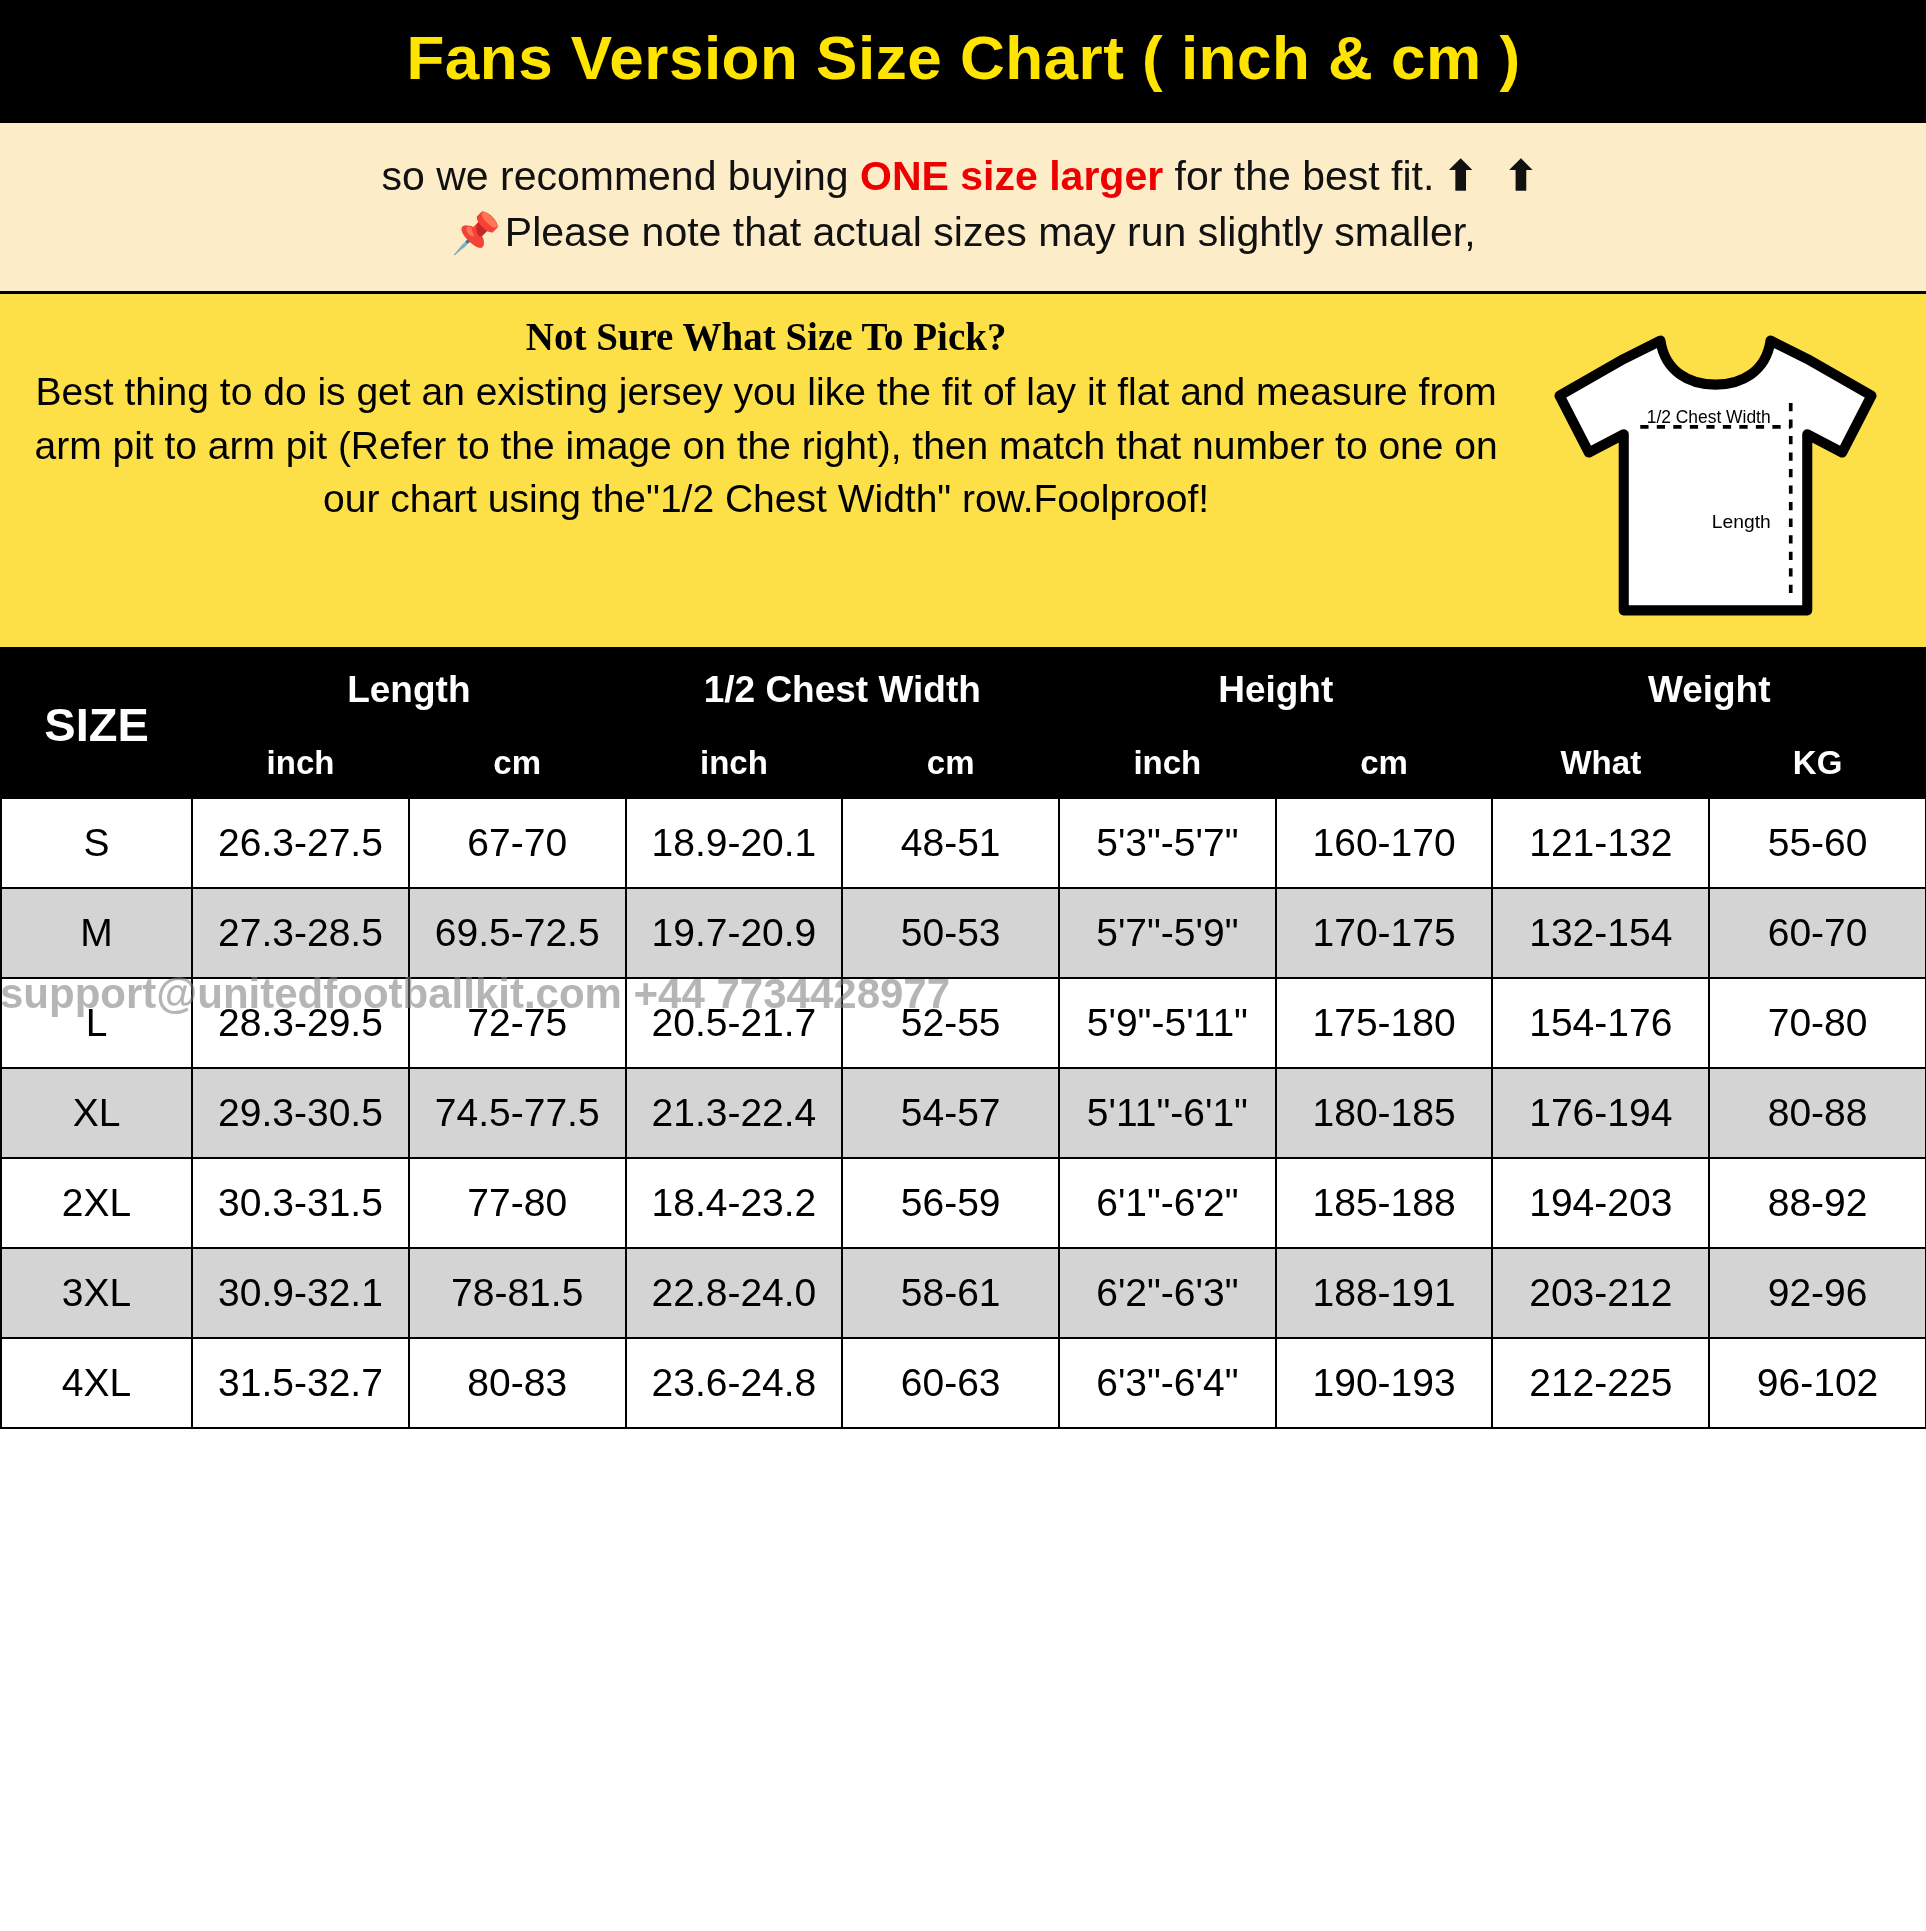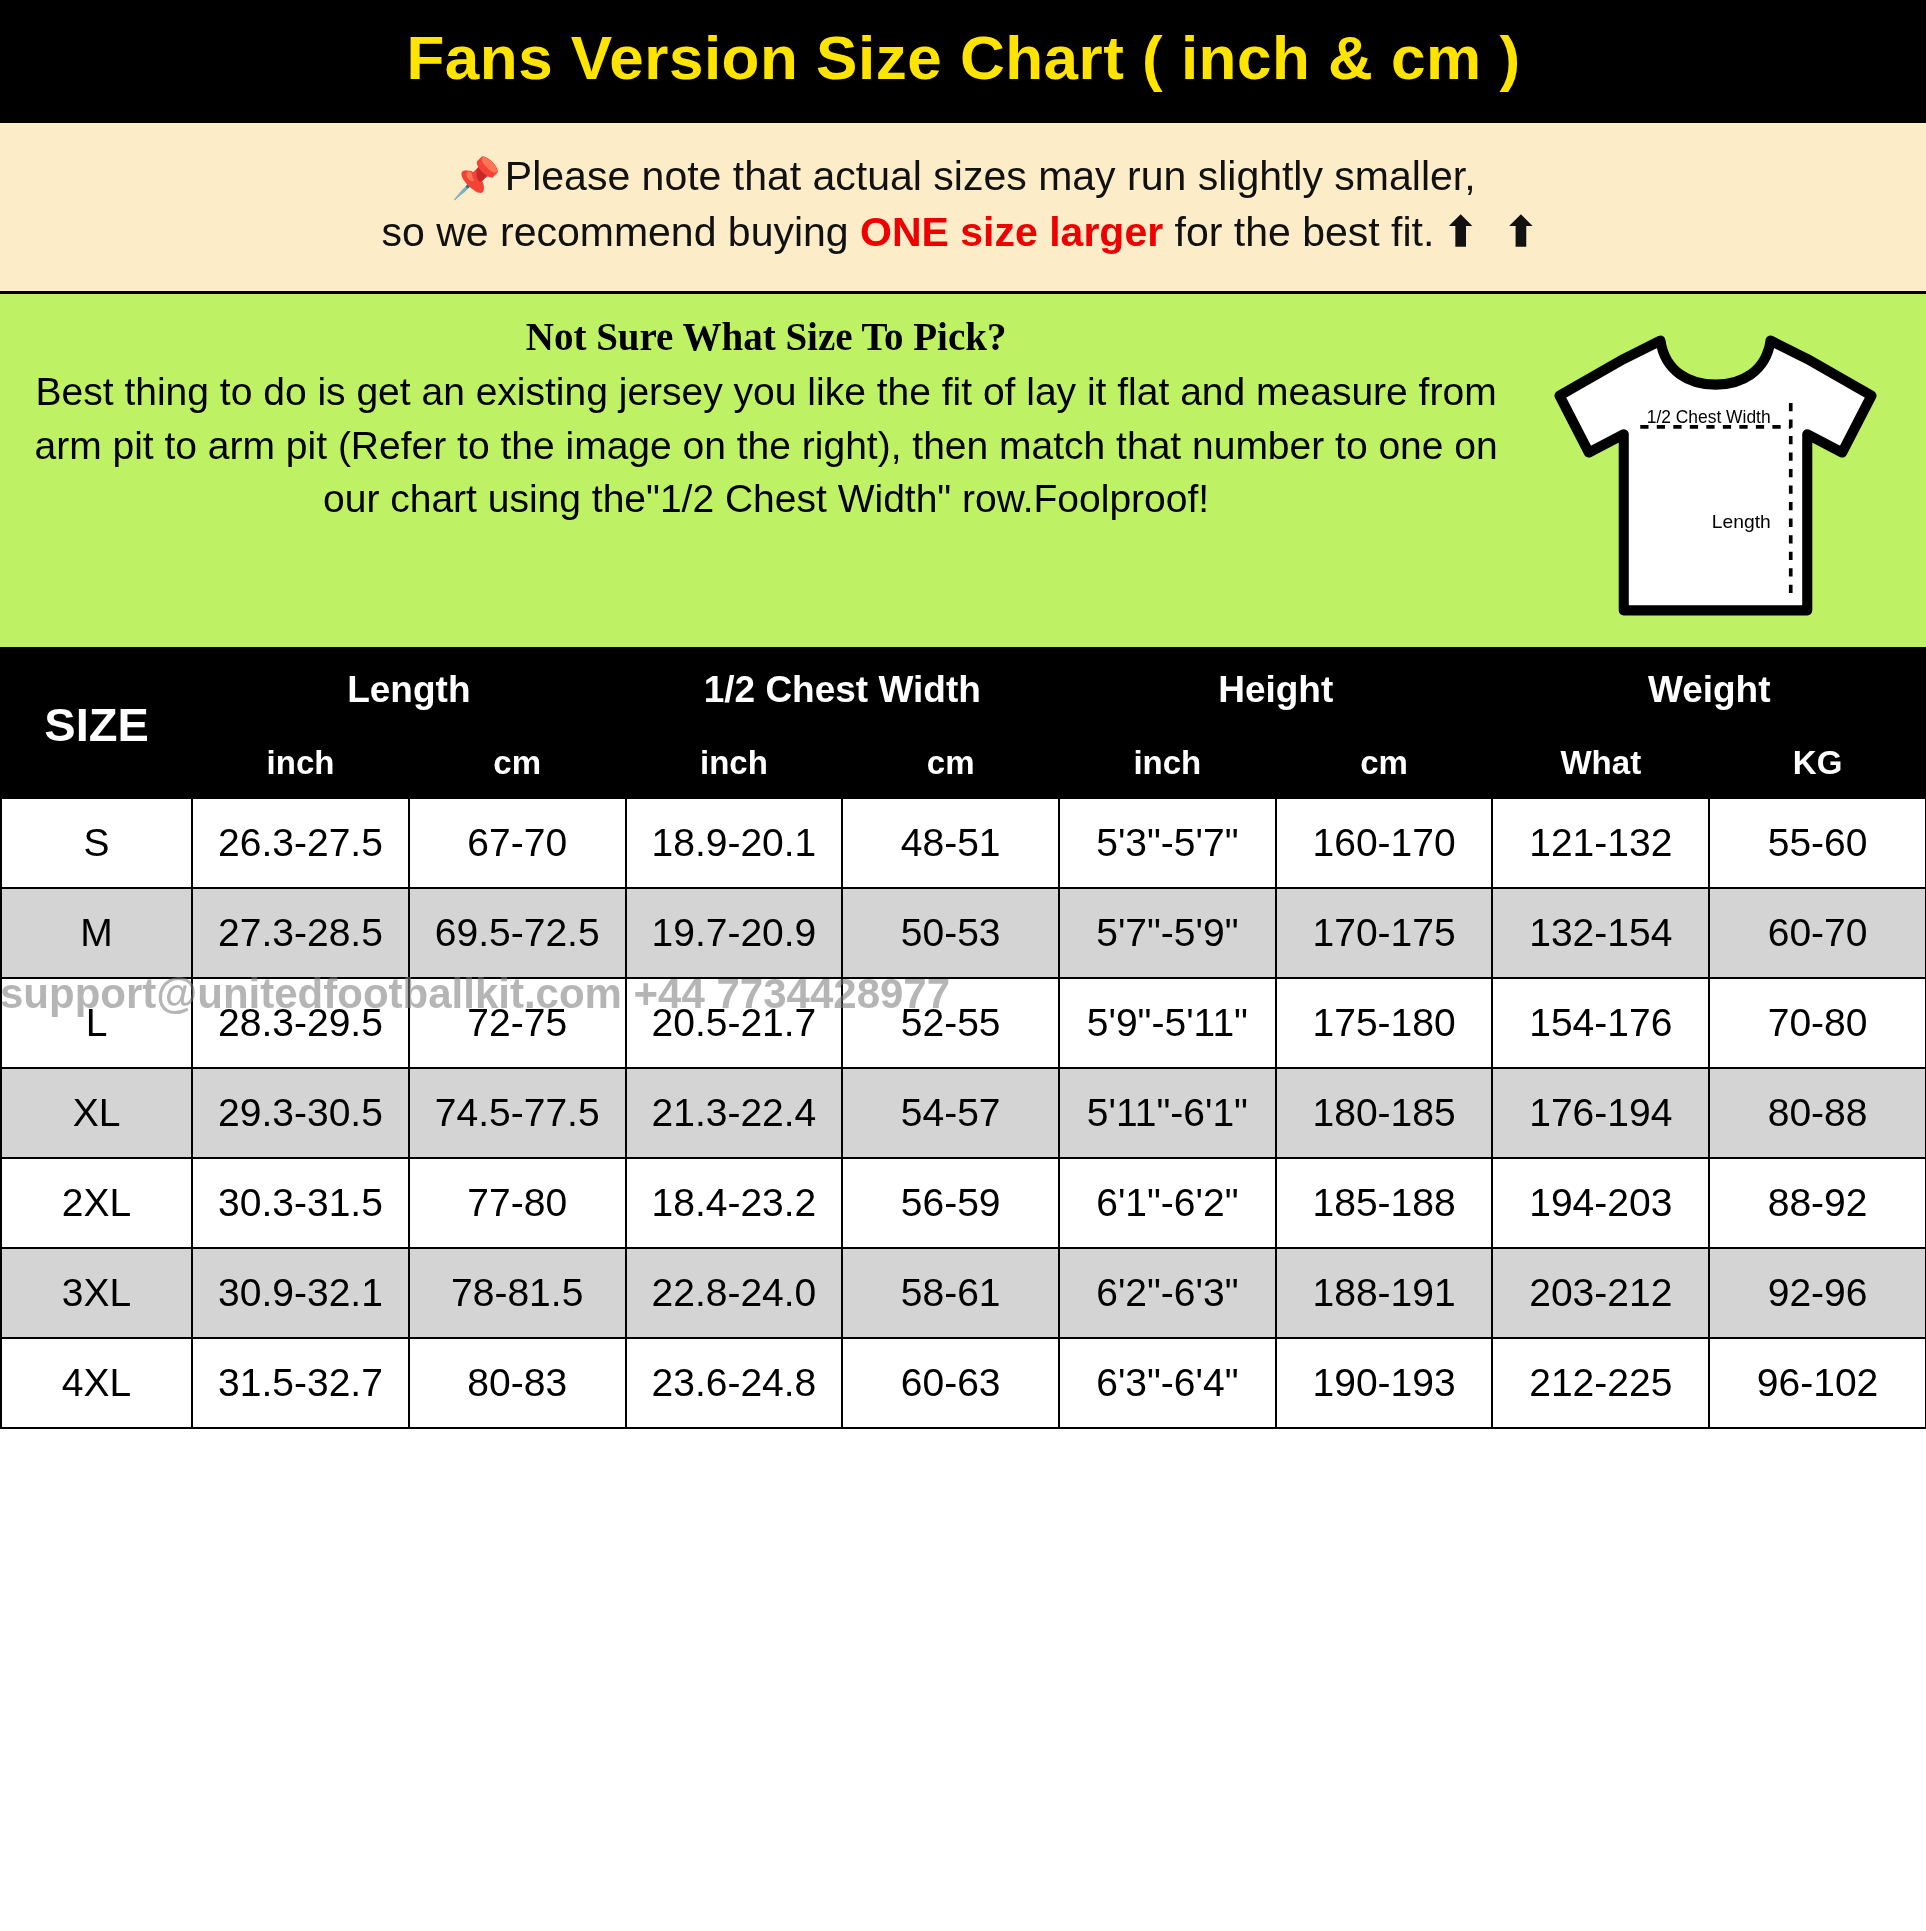--- a/index.html
+++ b/index.html
@@ -8,21 +8,21 @@
   }
   body {
     width: 1927px;
     font-family: "Liberation Sans", sans-serif;
     background: #ffffff;
     color: #000000;
   }
   .sheet {
     width: 1927px;
     box-sizing: border-box;
-    background: #bef264;
+    background: #fde047;
     position: relative;
   }
 
   
   .title-bar {
     background: #000000;
     padding: 24px 0 31px 0;
     text-align: center;
   }
   .title-bar .title {
@@ -151,24 +151,24 @@
 <body>
 
 <div class="sheet">
 
   <div class="title-bar">
     <div class="title">Fans Version Size Chart ( inch &amp; cm )</div>
   </div>
 
   <div class="note-band">
     <div class="note-line">
-      <span class="pin">📌</span><span>Please note that actual sizes may run slightly smaller,</span>
+      <span>so we recommend buying </span><span class="note-strong">ONE size larger</span><span> for the best fit.</span><span class="arrows">⬆ ⬆</span>
     </div>
     <div class="note-line">
-      <span>so we recommend buying </span><span class="note-strong">ONE size larger</span><span> for the best fit.</span><span class="arrows">⬆ ⬆</span>
+      <span class="pin">📌</span><span>Please note that actual sizes may run slightly smaller,</span>
     </div>
   </div>
 
   <div class="advice">
     <div class="advice-text">
       <div class="advice-head">Not Sure What Size To Pick?</div>
       <div class="advice-body">Best thing to do is get an existing jersey you like the fit of lay it flat and measure from arm pit to arm pit (Refer to the image on the right), then match that number to one on our chart using the"1/2 Chest Width" row.Foolproof!</div>
     </div>
     <div class="advice-img">
       <svg width="367" height="303" viewBox="0 0 400 330">

